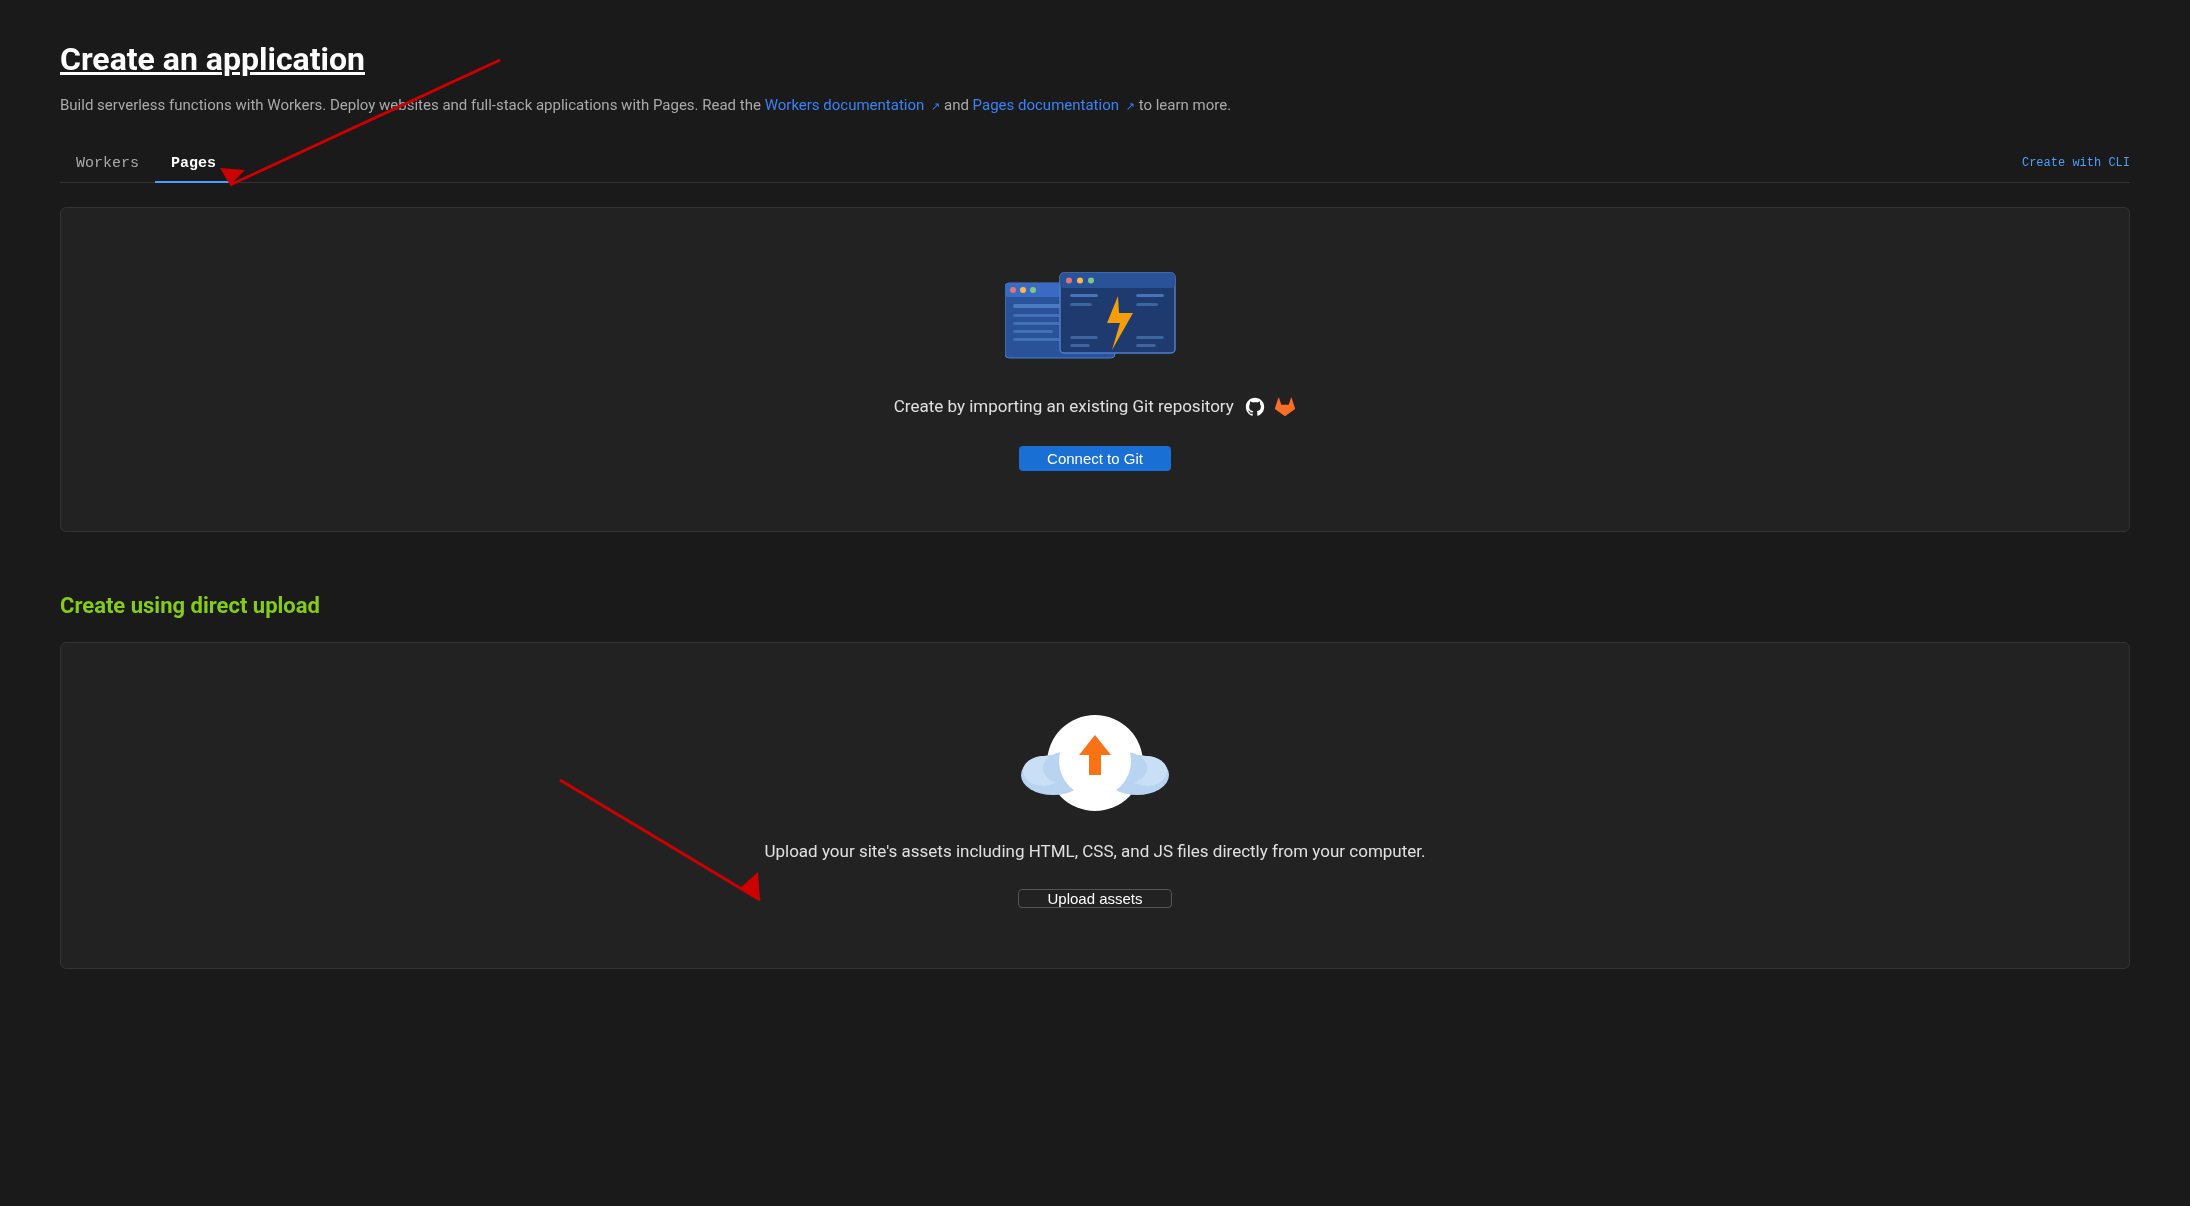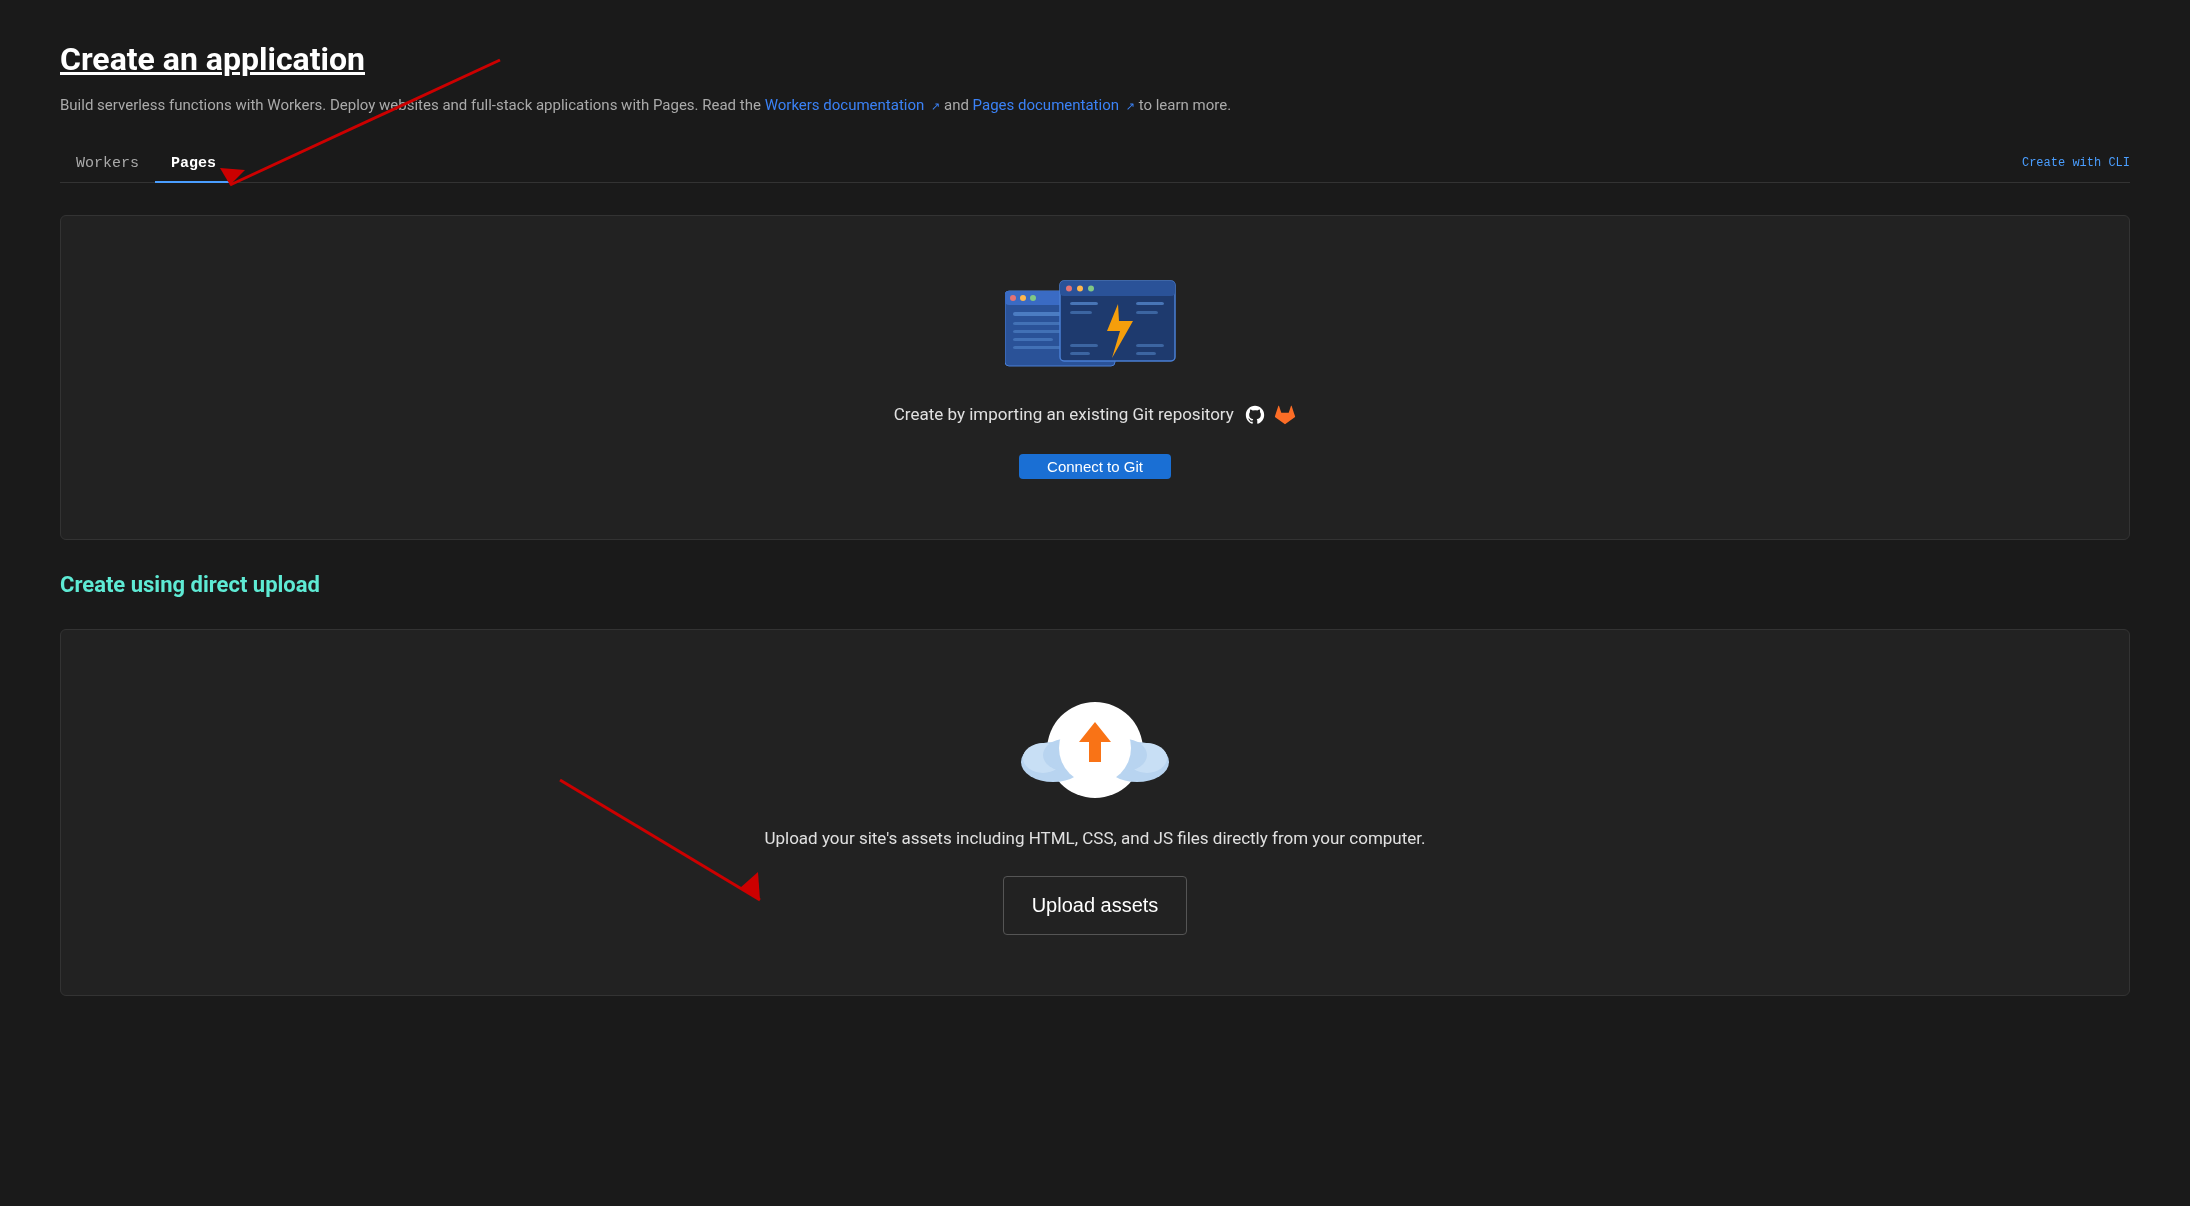--- a/index.html
+++ b/index.html
@@ -80,21 +80,21 @@
       color: #4a9eff;
       font-size: 12px;
       cursor: pointer;
       text-decoration: none;
     }
 
     .card {
       background-color: #222222;
       border: 1px solid #333333;
       border-radius: 6px;
-      margin-top: 32px;
+      margin-top: 24px;
       padding: 60px 20px;
       display: flex;
       flex-direction: column;
       align-items: center;
       justify-content: center;
       min-height: 300px;
     }
 
     .card-icon-area {
       margin-bottom: 24px;
@@ -121,31 +121,31 @@
       font-size: 15px;
       cursor: pointer;
       font-weight: 500;
     }
 
     .btn-outline {
       background-color: transparent;
       color: #ffffff;
       border: 1px solid #555;
       border-radius: 4px;
-      padding: 17px 28px;
-      font-size: 20px;
+      padding: 0 28px;
+      font-size: 15px;
       cursor: pointer;
       font-weight: 500;
     }
 
     .section-title {
       font-size: 22px;
       font-weight: 700;
-      color: #5eead4;
-      margin-top: 32px;
+      color: #84cc16;
+      margin-top: 61px;
       margin-bottom: 0;
     }
 
     
     .arrow-container {
       position: relative;
     }
   </style>
 </head>
 <body>

